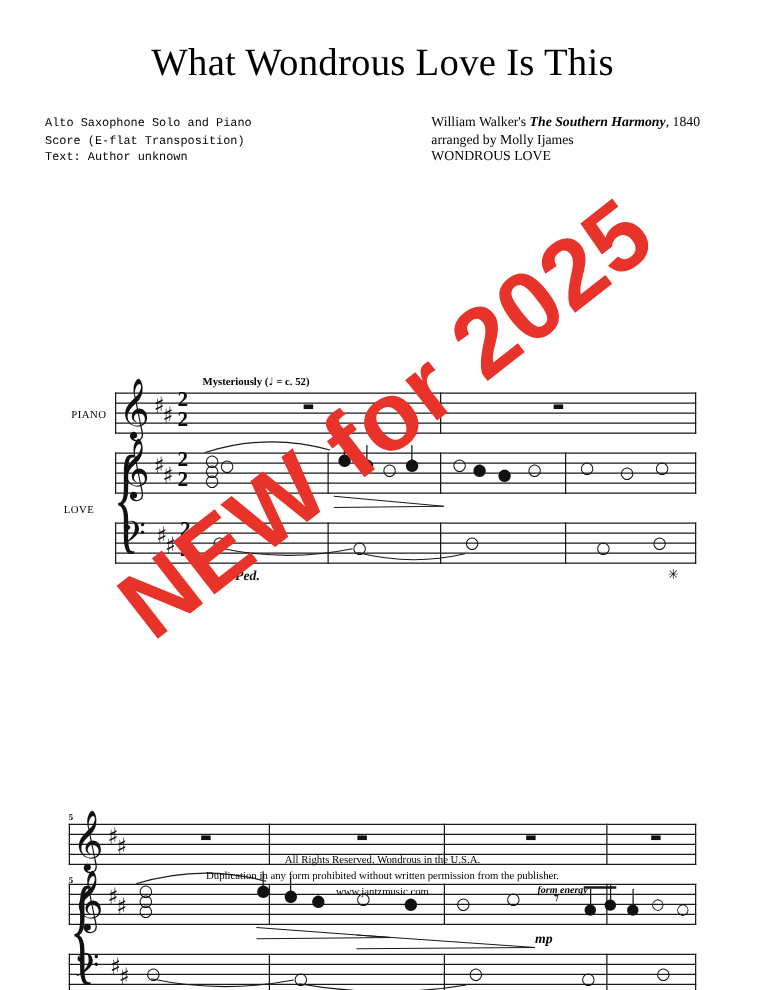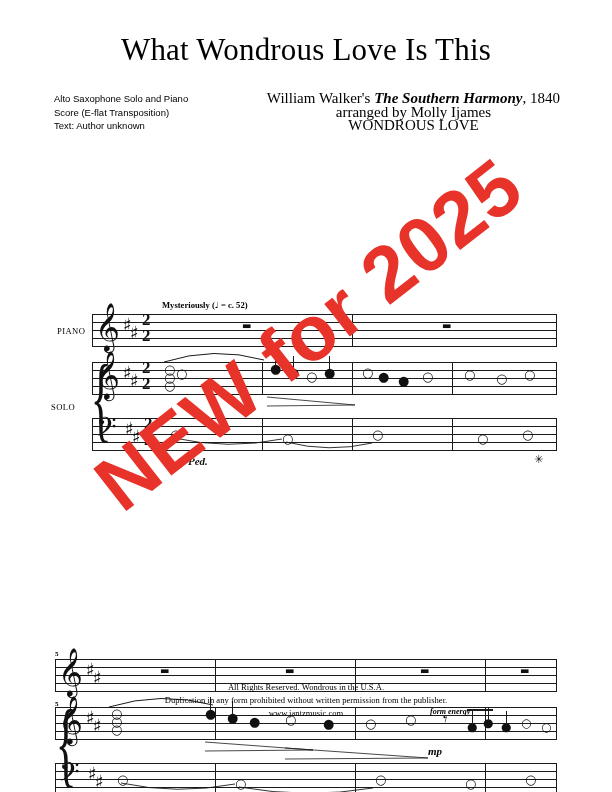--- a/index.html
+++ b/index.html
@@ -32,32 +32,32 @@
     text-align: center;
     font-size: 31px;
     font-family: "Liberation Serif", serif;
     letter-spacing: 0.2px;
     color: #000;
   }
 
   
   .hdr-left {
     position: absolute;
-    left: 54px;
+    left: 36px;
     top: 92px;
     font-size: 9.5px;
     line-height: 13.5px;
-    font-family: Liberation Sans, sans-serif;
+    font-family: Liberation Mono, monospace;
   }
   .hdr-right {
     position: absolute;
     right: 52px;
     top: 92px;
-    text-align: center;
-    font-size: 15px;
+    text-align: left;
+    font-size: 11px;
     line-height: 13.5px;
     font-family: "Liberation Serif", serif;
   }
   .hdr-right .ital { font-style: italic; font-weight: bold; }
 
   
   .footer {
     position: absolute;
     left: 0;
     top: 681px;
@@ -160,21 +160,21 @@
   </div>
 
   <div class="system" style="left:0; top:150px; width:612px; height:170px;">
 
     <div class="tempo" style="left:162px; top:150px;">
       <span>Mysteriously (</span><span style="font-family:'DejaVu Sans',sans-serif;">♩</span><span> = c. 52)</span>
     </div>
 
     <div class="lbl" style="left:57px; top:176px;">PIANO</div>
 
-    <div class="lbl" style="left:51px; top:252px;">SOLO</div>
+    <div class="lbl" style="left:51px; top:252px;">LOVE</div>
 
     <div class="staff" style="left:92px; top:164px; width:465px; height:32px;">
       <div class="ln" style="top:0px;"></div>
       <div class="ln" style="top:8px;"></div>
       <div class="ln" style="top:16px;"></div>
       <div class="ln" style="top:24px;"></div>
       <div class="ln" style="top:32px;"></div>
       <div class="barline" style="left:0px; top:0; height:33px;"></div>
       <div class="barline" style="left:260px; top:0; height:33px;"></div>
       <div class="barline" style="left:464px; top:0; height:33px;"></div>

